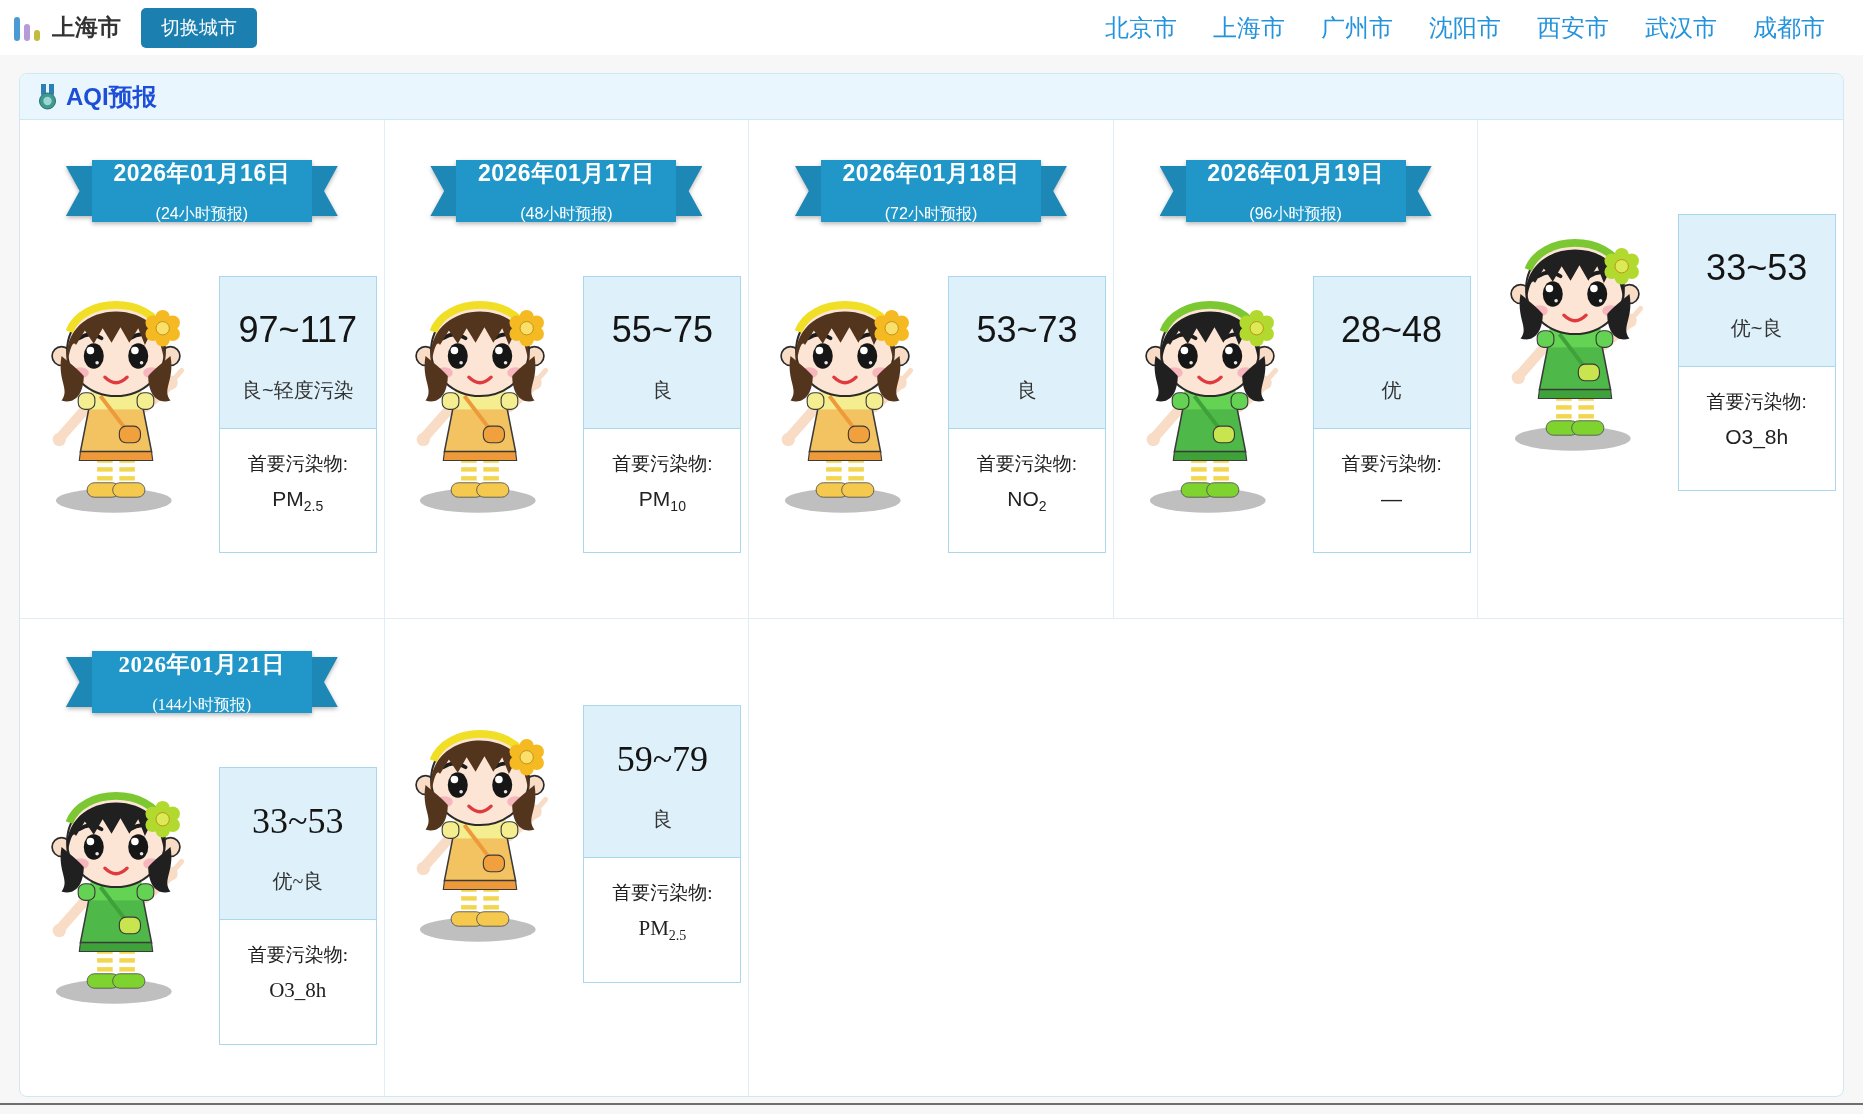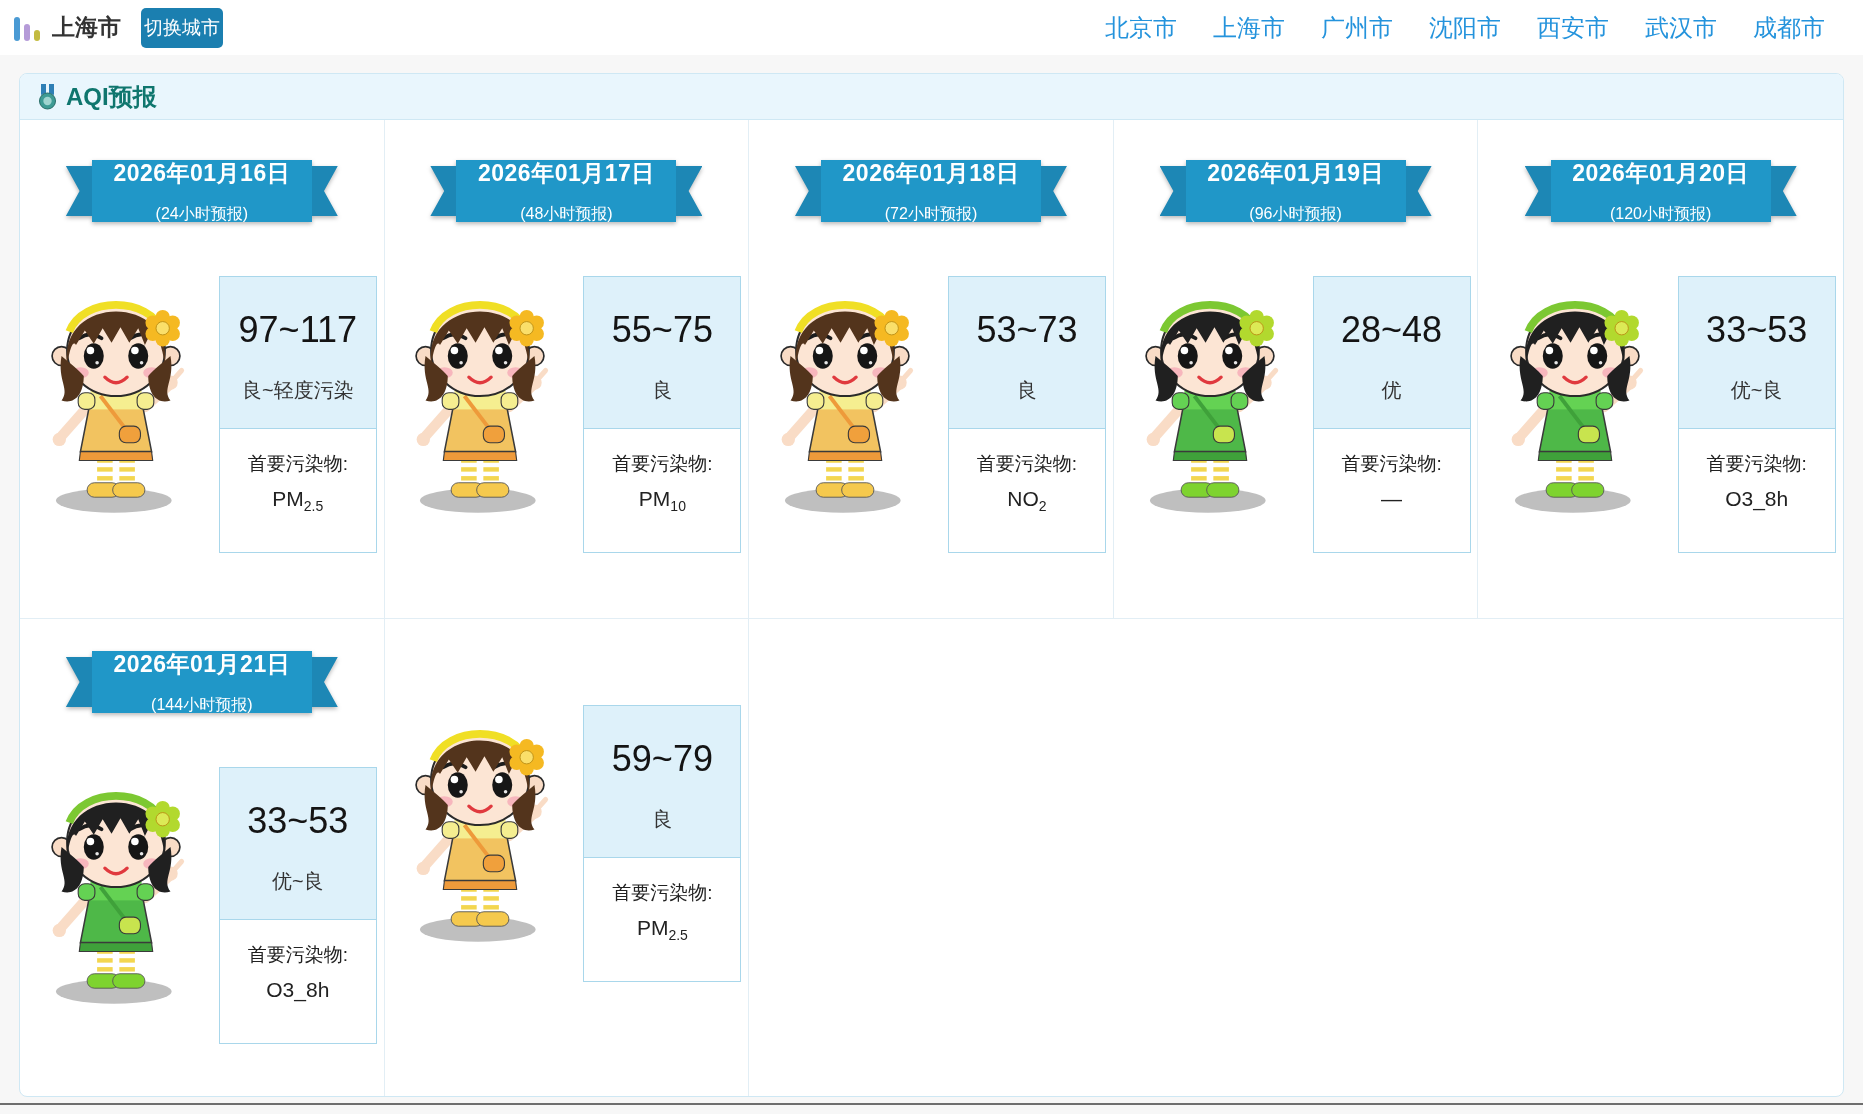--- a/index.html
+++ b/index.html
@@ -9,34 +9,34 @@
     background:#f7f7f7; position:relative; overflow:hidden;
   }
   
   .topbar { height:55px; background:#fff; display:flex; align-items:center; padding:0 38px 0 14px; }
   .logo-bars { display:flex; align-items:flex-end; gap:4px; margin-right:12px; height:26px; }
   .logo-bars i { display:block; width:6px; border-radius:3px; }
   .bar1 { height:24px; background:#4a9ad4; }
   .bar2 { height:17px; background:#b59bd8; }
   .bar3 { height:11px; background:#c3bb40; }
   .city-name { font-size:23px; font-weight:bold; color:#333; margin-right:20px; }
-  .switch-btn { background:#1b7fb0; color:#fff; font-size:19px; padding:7px 3px; border-radius:5px; border:none; cursor:pointer; font-family:inherit; }
+  .switch-btn { background:#1b7fb0; color:#fff; font-size:19px; padding:7px 20px; border-radius:5px; border:none; cursor:pointer; font-family:inherit; }
   .city-links { margin-left:auto; display:flex; gap:36px; }
   .city-link { color:#2493dc; font-size:24px; text-decoration:none; cursor:pointer; white-space:nowrap; }
   
   .panel { margin:18px 19px 0; background:#fff; border:1px solid #cfe8f4; border-radius:8px; overflow:hidden; }
   .panel-header { background:#e9f6fd; border-bottom:1px solid #cfe8f4; height:46px; display:flex; align-items:center; padding-left:18px; gap:9px; }
-  .panel-title { font-size:24px; font-weight:bold; color:#0f766e; }
+  .panel-title { font-size:24px; font-weight:bold; color:#1d4ed8; }
   
   .cards-row { display:flex; }
   .cards-row.row1 { min-height:498px; }
   .cards-row.row2 { min-height:478px; border-top:1px solid #e2eef5; }
   .card-cell { width:20%; flex:none; }
   .row1 .card-cell:not(:last-child) { border-right:1px solid #e2eef5; }
-  .row2 .card-cell.filled { border-right:1px solid #e2eef5; }
+  .row2 .card-cell.filled { border-right:1px solid #e2eef5;font-family:Liberation Serif, serif; }
   .card { padding-top:40px; }
   .row2 .card { padding-top:32px; }
   
   .ribbon { position:relative; width:220px; height:62px; margin:0 auto; filter:drop-shadow(0 2px 2px rgba(0,0,0,.28)); }
   .ribbon-tail { position:absolute; top:6px; height:50px; width:46px; background:#1d87b5; }
   .ribbon-tail.left  { left:-26px;  clip-path:polygon(0 0,100% 0,100% 100%,0 100%,30% 50%); }
   .ribbon-tail.right { right:-26px; clip-path:polygon(0 0,100% 0,70% 50%,100% 100%,0 100%); }
   .ribbon-center { position:absolute; inset:0; background:#2097c8; color:#fff; display:flex; flex-direction:column; justify-content:center; align-items:center; }
   .ribbon-date { font-size:23px; font-weight:bold; letter-spacing:.5px; }
   .ribbon-hours { font-size:16px; margin-top:15px; }
@@ -442,28 +442,20 @@
         <div class="aqi-bottom">
           <div class="aqi-poll-label">首要污染物:</div>
           <div class="aqi-poll"><span>—</span><sub></sub></div>
         </div>
       </div>
     </div>
   </div>
 </div>
       <div class="card-cell filled">
   <div class="card">
-    <div class="ribbon">
-      <span class="ribbon-tail left"></span>
-      <span class="ribbon-tail right"></span>
-      <span class="ribbon-center">
-        <span class="ribbon-date">2026年01月20日</span>
-        <span class="ribbon-hours">(120小时预报)</span>
-      </span>
-    </div>
     <div class="card-content">
       <svg class="mascot m-green" viewBox="0 0 160 215">
         <ellipse cx="78" cy="202" rx="52" ry="11" fill="#aaaaaa" opacity="0.75"></ellipse>
 
         <line x1="54" y1="118" x2="31" y2="144" stroke="#f9dcc6" stroke-width="9" stroke-linecap="round"></line>
         <circle cx="29" cy="147" r="6" fill="#f9dcc6"></circle>
         <line x1="106" y1="118" x2="127" y2="99" stroke="#f9dcc6" stroke-width="9" stroke-linecap="round"></line>
         <circle cx="129" cy="96" r="6.5" fill="#f9dcc6"></circle>
         <line x1="131" y1="94" x2="139" y2="85" stroke="#f9dcc6" stroke-width="4.5" stroke-linecap="round"></line>
 

